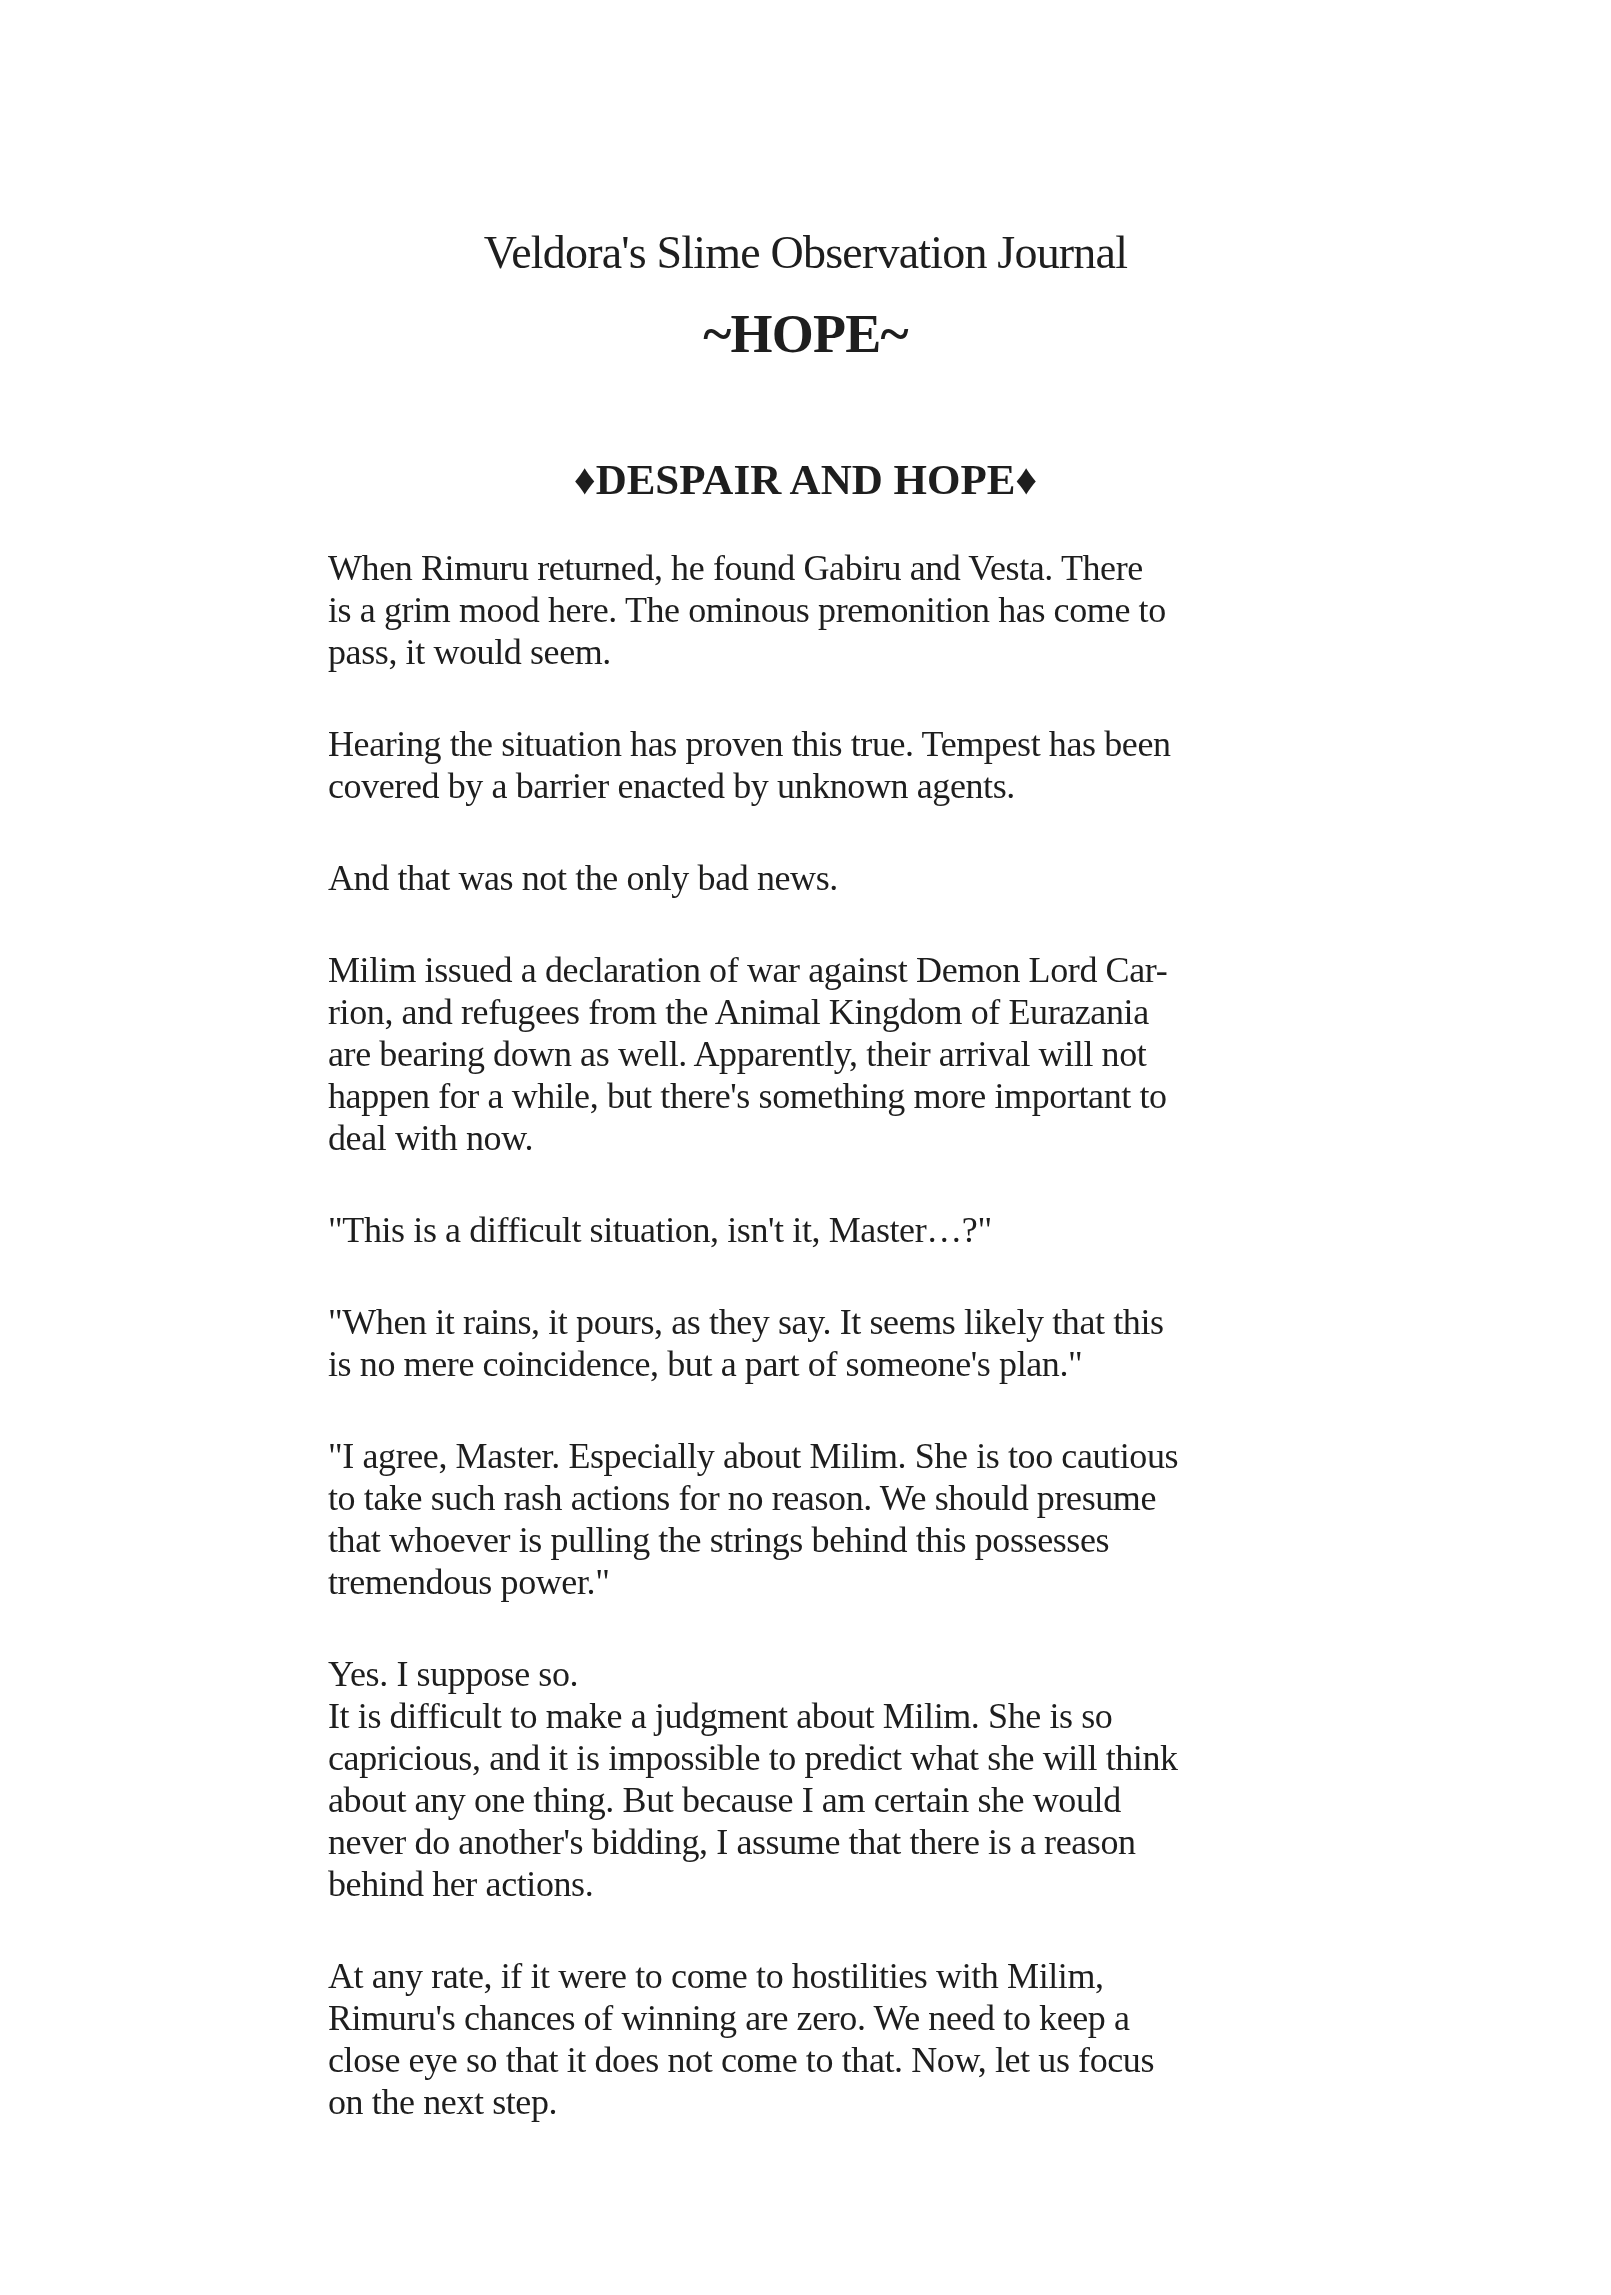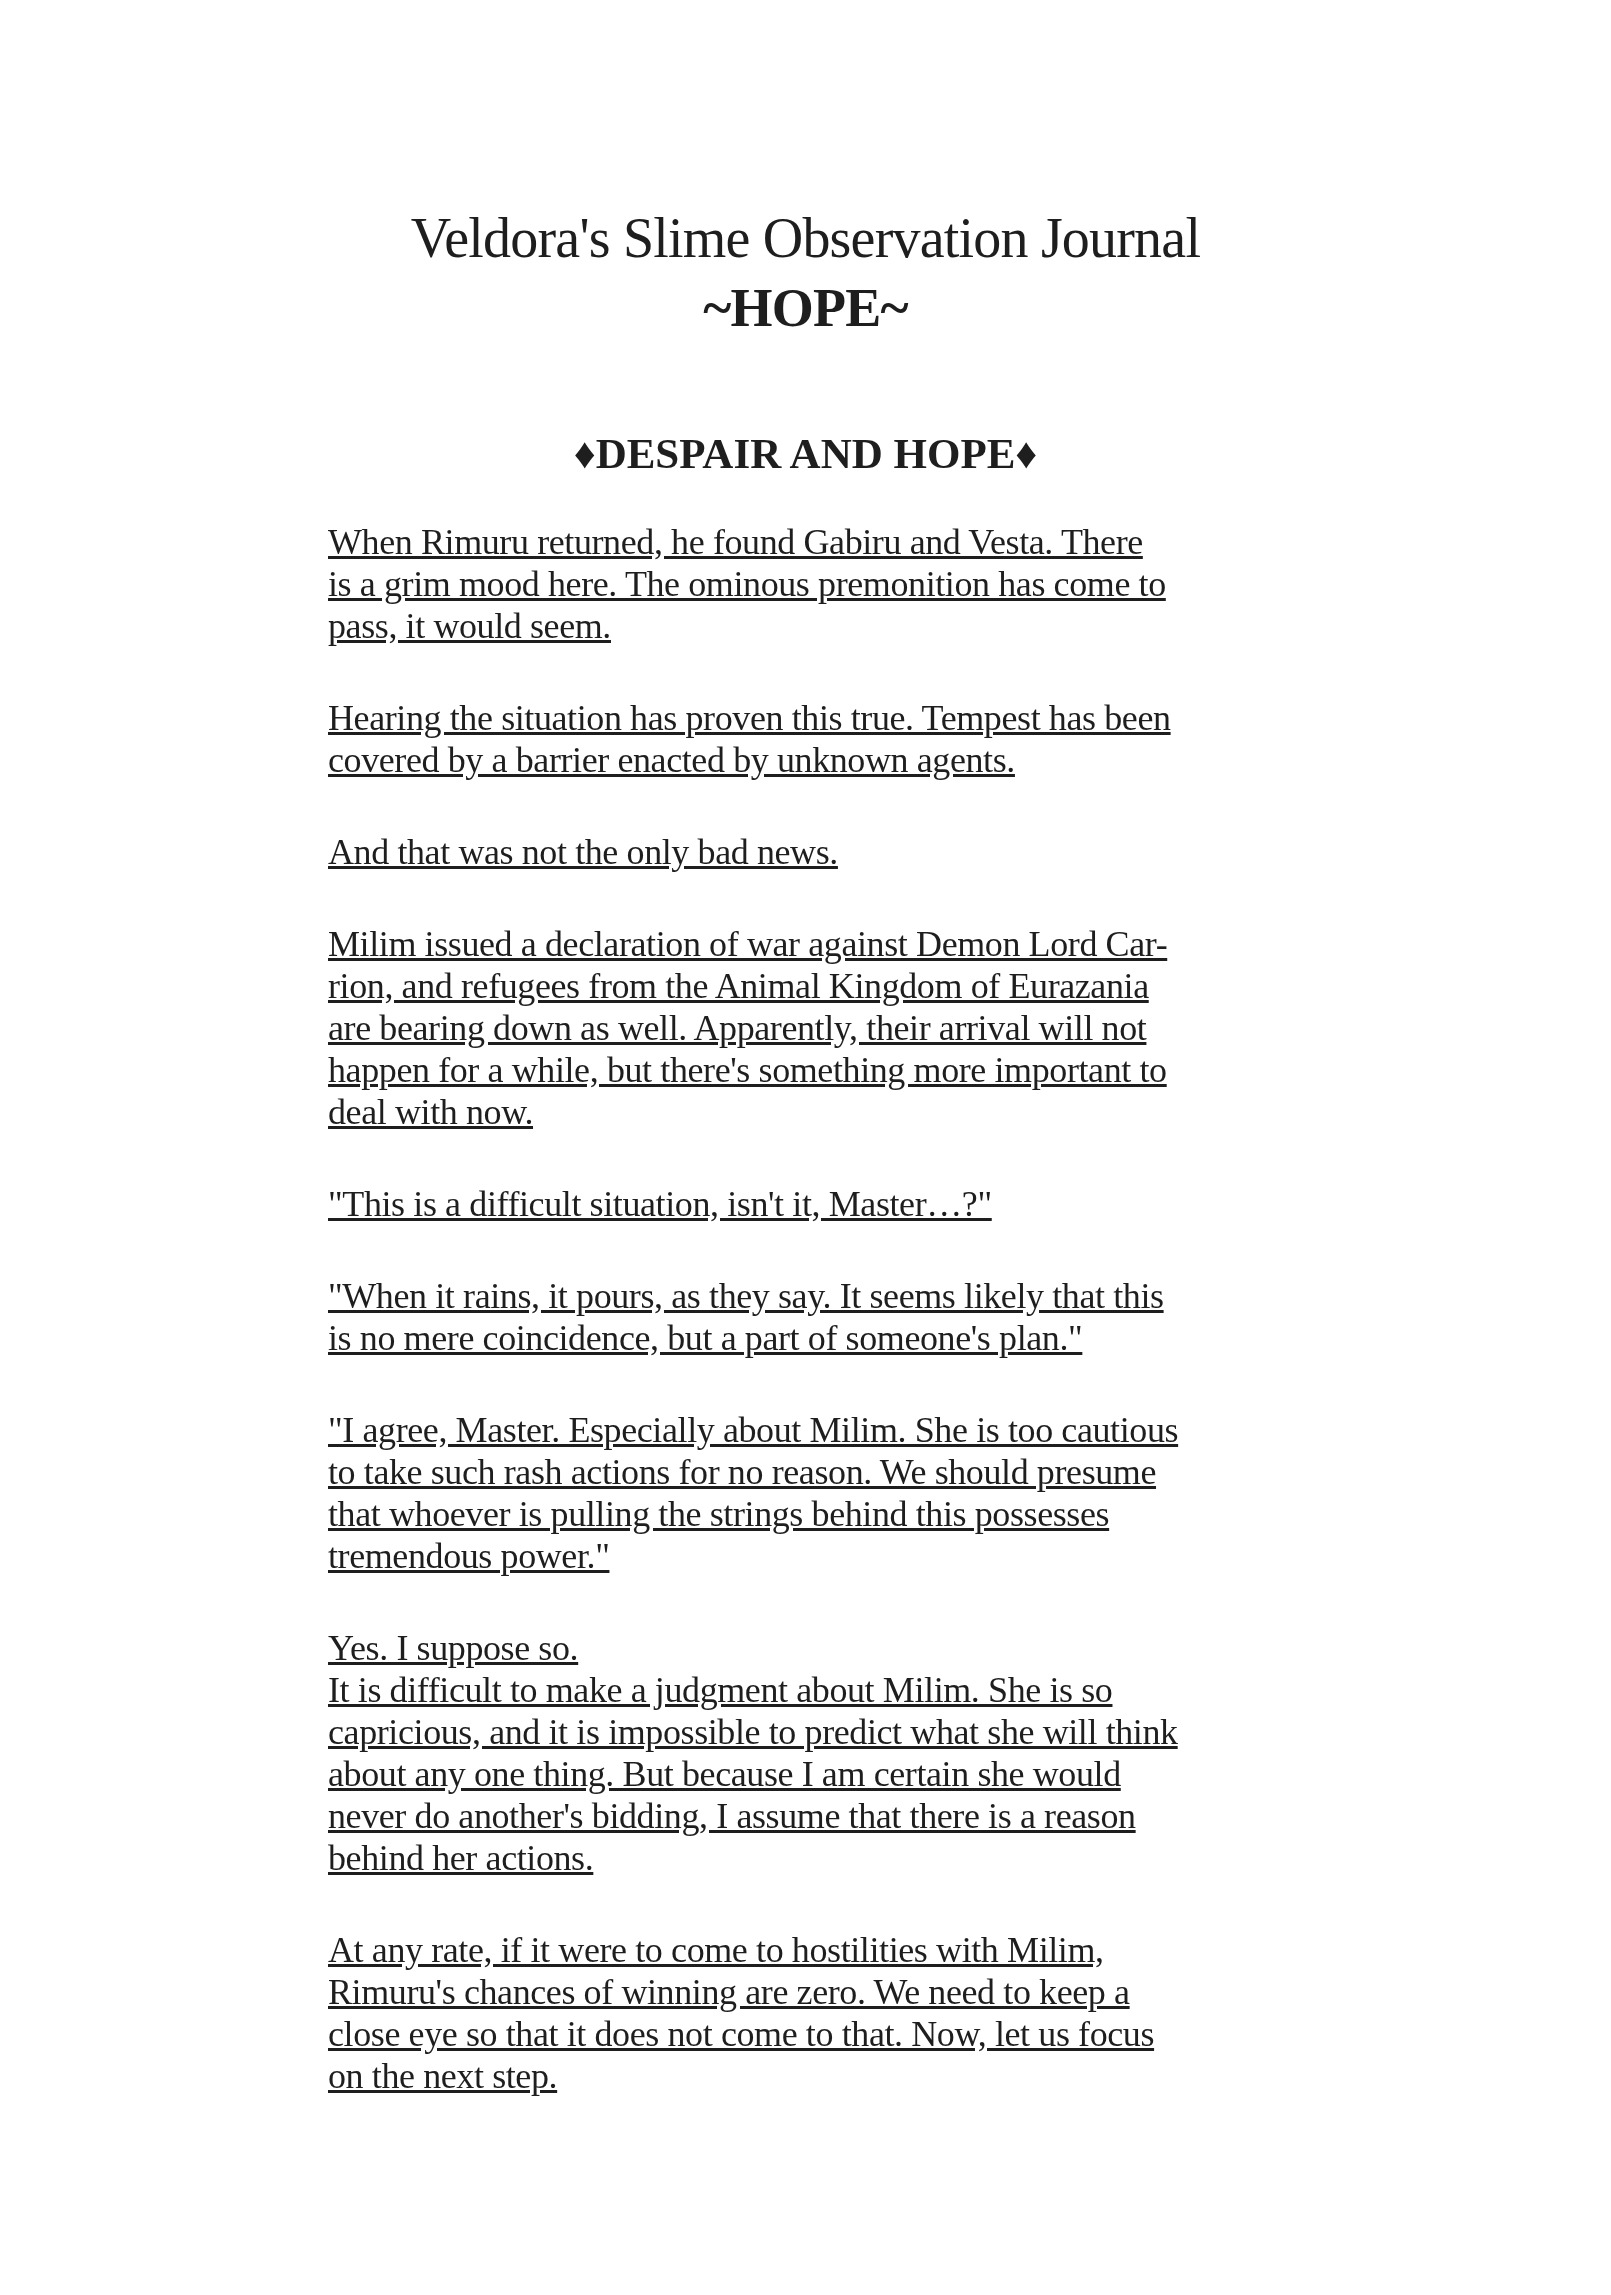--- a/index.html
+++ b/index.html
@@ -14,22 +14,22 @@
     background: #ffffff;
     color: #1e1e1e;
     font-family: "Liberation Serif", "DejaVu Serif", serif;
     overflow: hidden;
   }
   .header {
     padding-top: 207px;
     text-align: center;
   }
   .title {
-    margin: 0;
-    font-size: 56px;
+    margin: 14px;
+    font-size: 46px;
     font-weight: normal;
     line-height: 63px;
     letter-spacing: -0.8px;
     white-space: nowrap;
   }
   .subtitle {
     margin: 1.5px 0 0 0;
     font-size: 54px;
     font-weight: bold;
     line-height: 72px;
@@ -50,21 +50,20 @@
   .body-text {
     margin: 44px 0 0 328px;
     width: 1097px;
   }
   .body-text p {
     margin: 0 0 50px 0;
     font-size: 36px;
     line-height: 42px;
     letter-spacing: -0.4px;
     white-space: pre-line;
-    text-decoration: underline;
   }
   .body-text p:last-child {
     margin-bottom: 16px;
   }
 </style>
 </head>
 <body>
 
 <div class="page">
 

